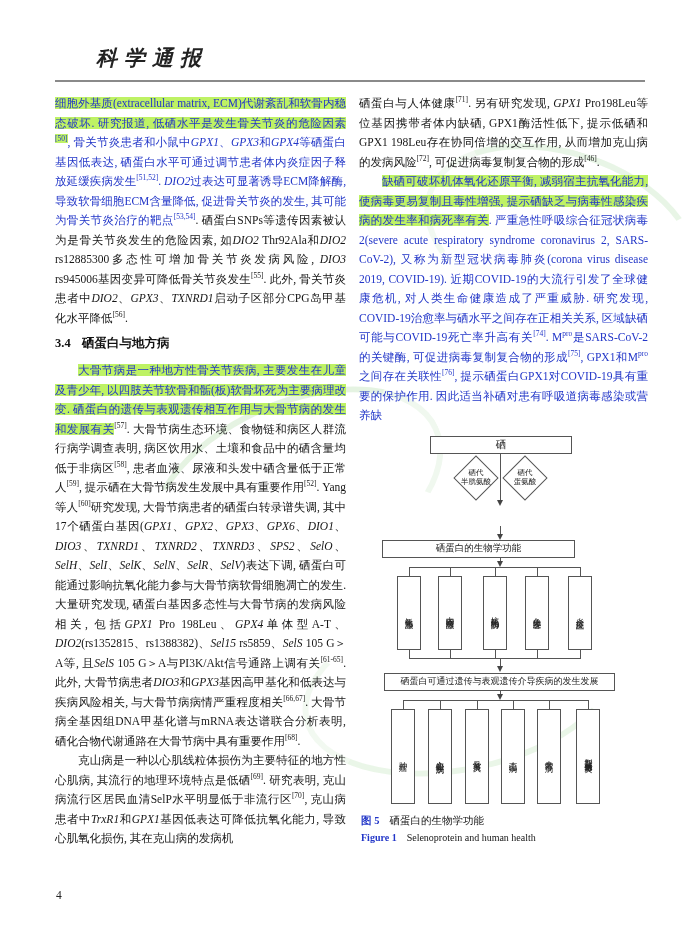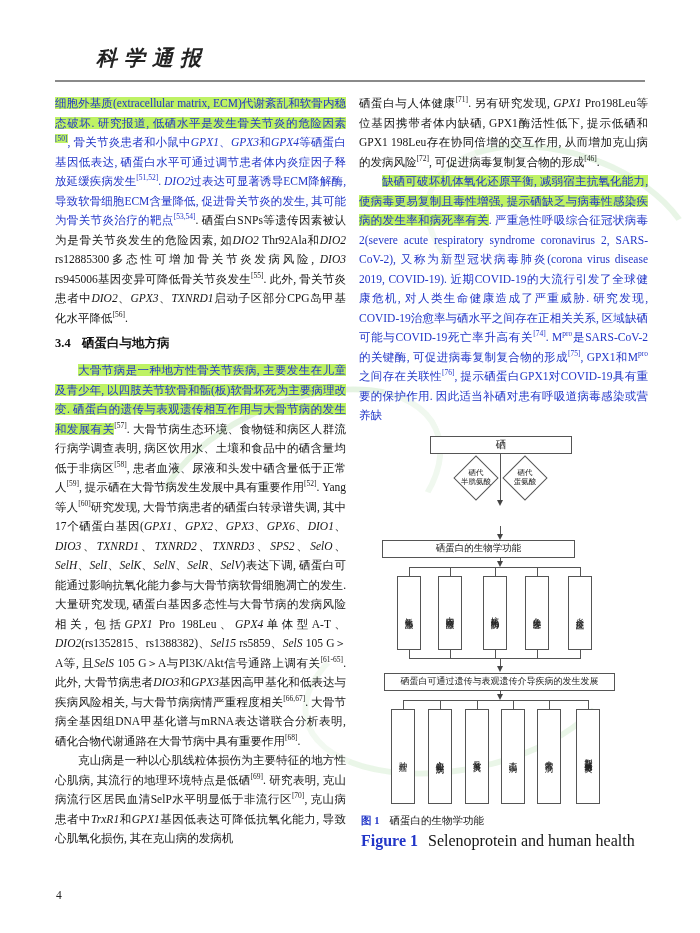--- a/index.html
+++ b/index.html
@@ -64,21 +64,21 @@
     position:absolute; width:32px; height:32px; border:1px solid #555;
     transform:rotate(45deg); background:#fff; box-sizing:border-box;
   }
   .diamond-label{
     position:absolute; width:48px; text-align:center;
     font-size:7.5px; line-height:9px; color:#222; z-index:2;
   }
   .fig-caption{position:absolute; left:2px; font-size:10.5px; color:#161616;}
   .fig-caption .cap-label{color:#2236c8; font-weight:bold;}
   .fig-caption .cap-text{margin-left:10px;}
-  .fig-caption-en{font-size:16px;}
+  .fig-caption-en{font-size:10px;}
   
   .page-number{position:absolute; left:56px; top:889px; font-size:11.5px; color:#222; z-index:1;}
 </style>
 </head>
 <body>
 
 <div class="page">
 
   <div class="wm wm1"></div>
   <div class="wm wm2"></div>
@@ -158,21 +158,21 @@
       <div class="vline" style="left:229px; top:264px; height:9px;"></div>
 
       <div class="fbox vbox" style="left:32px;  top:273px; width:24px; height:95px;">肿瘤</div>
       <div class="fbox vbox" style="left:69px;  top:273px; width:24px; height:95px;">心血管疾病</div>
       <div class="fbox vbox" style="left:106px; top:273px; width:24px; height:95px;">骨关节炎</div>
       <div class="fbox vbox" style="left:142px; top:273px; width:24px; height:95px;">克山病</div>
       <div class="fbox vbox" style="left:178px; top:273px; width:24px; height:95px;">大骨节病</div>
       <div class="fbox vbox" style="left:217px; top:273px; width:24px; height:95px; font-size:8px;">新型冠状病毒肺炎</div>
 
       <div class="fig-caption" style="top:378px;">
-        <span class="cap-label">图 1</span><span class="cap-text">硒蛋白的生物学功能</span>
+        <span class="cap-label">图 5</span><span class="cap-text">硒蛋白的生物学功能</span>
       </div>
       <div class="fig-caption fig-caption-en" style="top:396px;">
         <span class="cap-label">Figure 1</span><span class="cap-text">Selenoprotein and human health</span>
       </div>
     </div>
   </div>
 
   <div class="page-number">4</div>
 
 </div>

